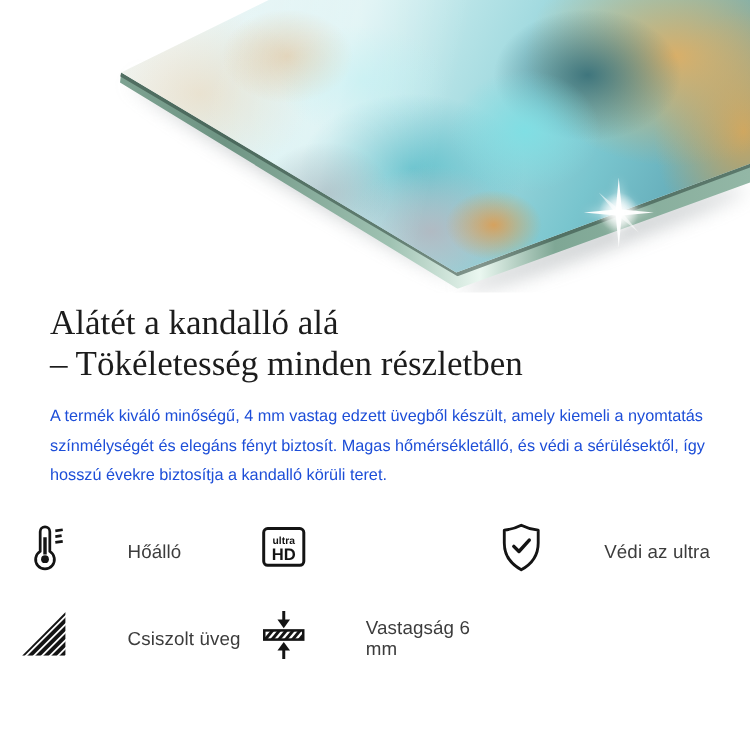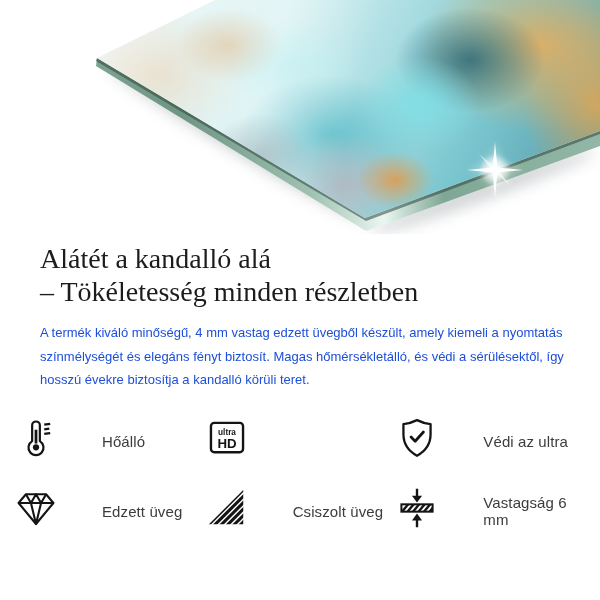--- a/index.html
+++ b/index.html
@@ -128,31 +128,20 @@
   <div class="feature">
     <div class="icon-box">
       <svg class="fi" viewBox="0 0 48 48" width="44" height="44" fill="none" stroke="#141414" stroke-width="2.5" stroke-linejoin="round" stroke-linecap="round">
         <path d="M24 4.5 C29 7 34 8.4 38.8 8.9 V20 C38.8 31.3 33 38.5 24 43.4 C15 38.5 9.2 31.3 9.2 20 V8.9 C14 8.4 19 7 24 4.5 Z"></path>
         <polyline points="17.5,23 22,27.5 31,17.5" stroke-width="3"></polyline>
       </svg>
     </div>
     <div class="label">Védi az ultra</div>
   </div>
 
-  <div class="feature">
-    <div class="icon-box">
-      <svg class="fi" viewBox="0 0 48 48" width="44" height="44" fill="none" stroke="#141414" stroke-width="2.3" stroke-linejoin="round">
-        <path d="M13 9 H35 L43 18.5 L24 41.5 L5 18.5 Z"></path>
-        <path d="M5 18.5 H43"></path>
-        <path d="M13 9 L18.5 18.5 L24 9 L29.5 18.5 L35 9"></path>
-        <path d="M18.5 18.5 L24 41.5 L29.5 18.5"></path>
-      </svg>
-    </div>
-    <div class="label">Edzett üveg</div>
-  </div>
 
   <div class="feature">
     <div class="icon-box">
       <svg class="fi" viewBox="0 0 48 48" width="44" height="44">
         <defs>
           <clipPath id="triclip">
               <polygon points="4,42 42,4 42,42"></polygon>
             </clipPath>
         </defs>
         <g clip-path="url(#triclip)" stroke="#141414" stroke-width="3.4">

